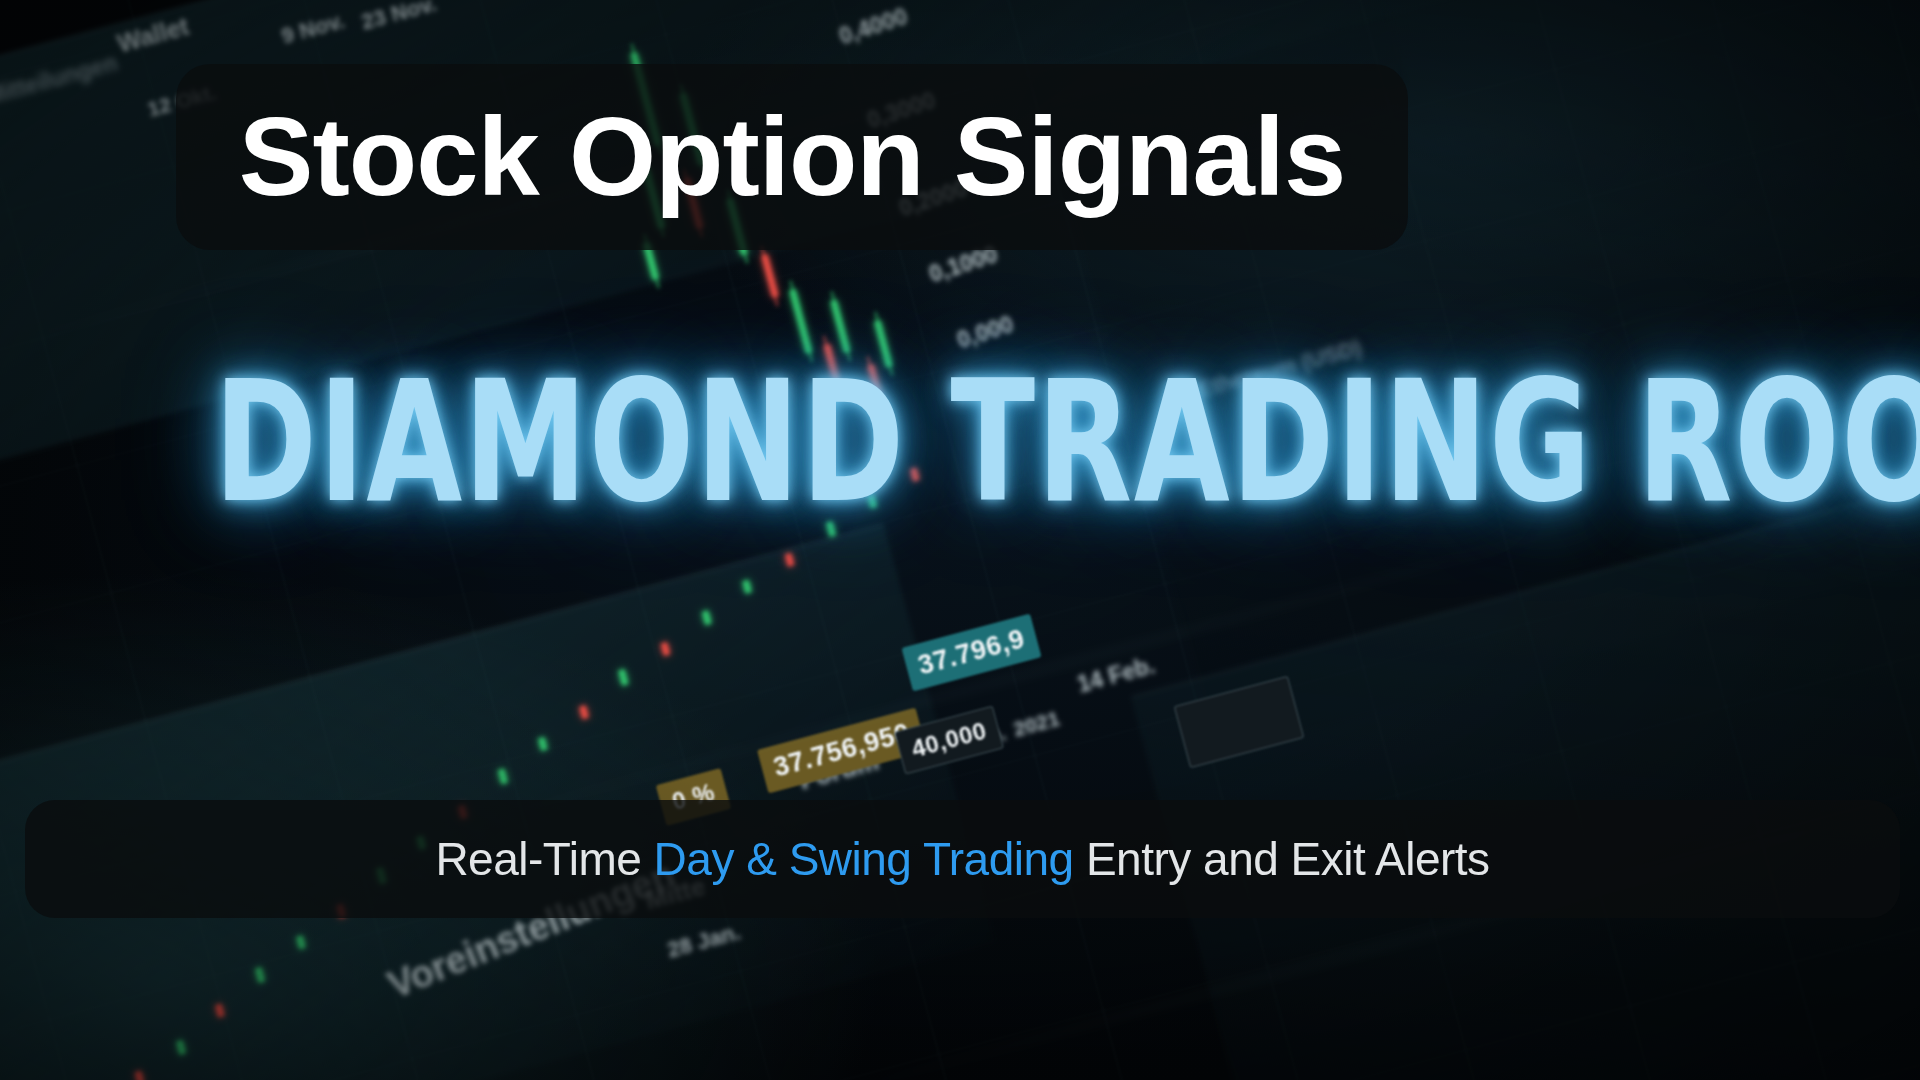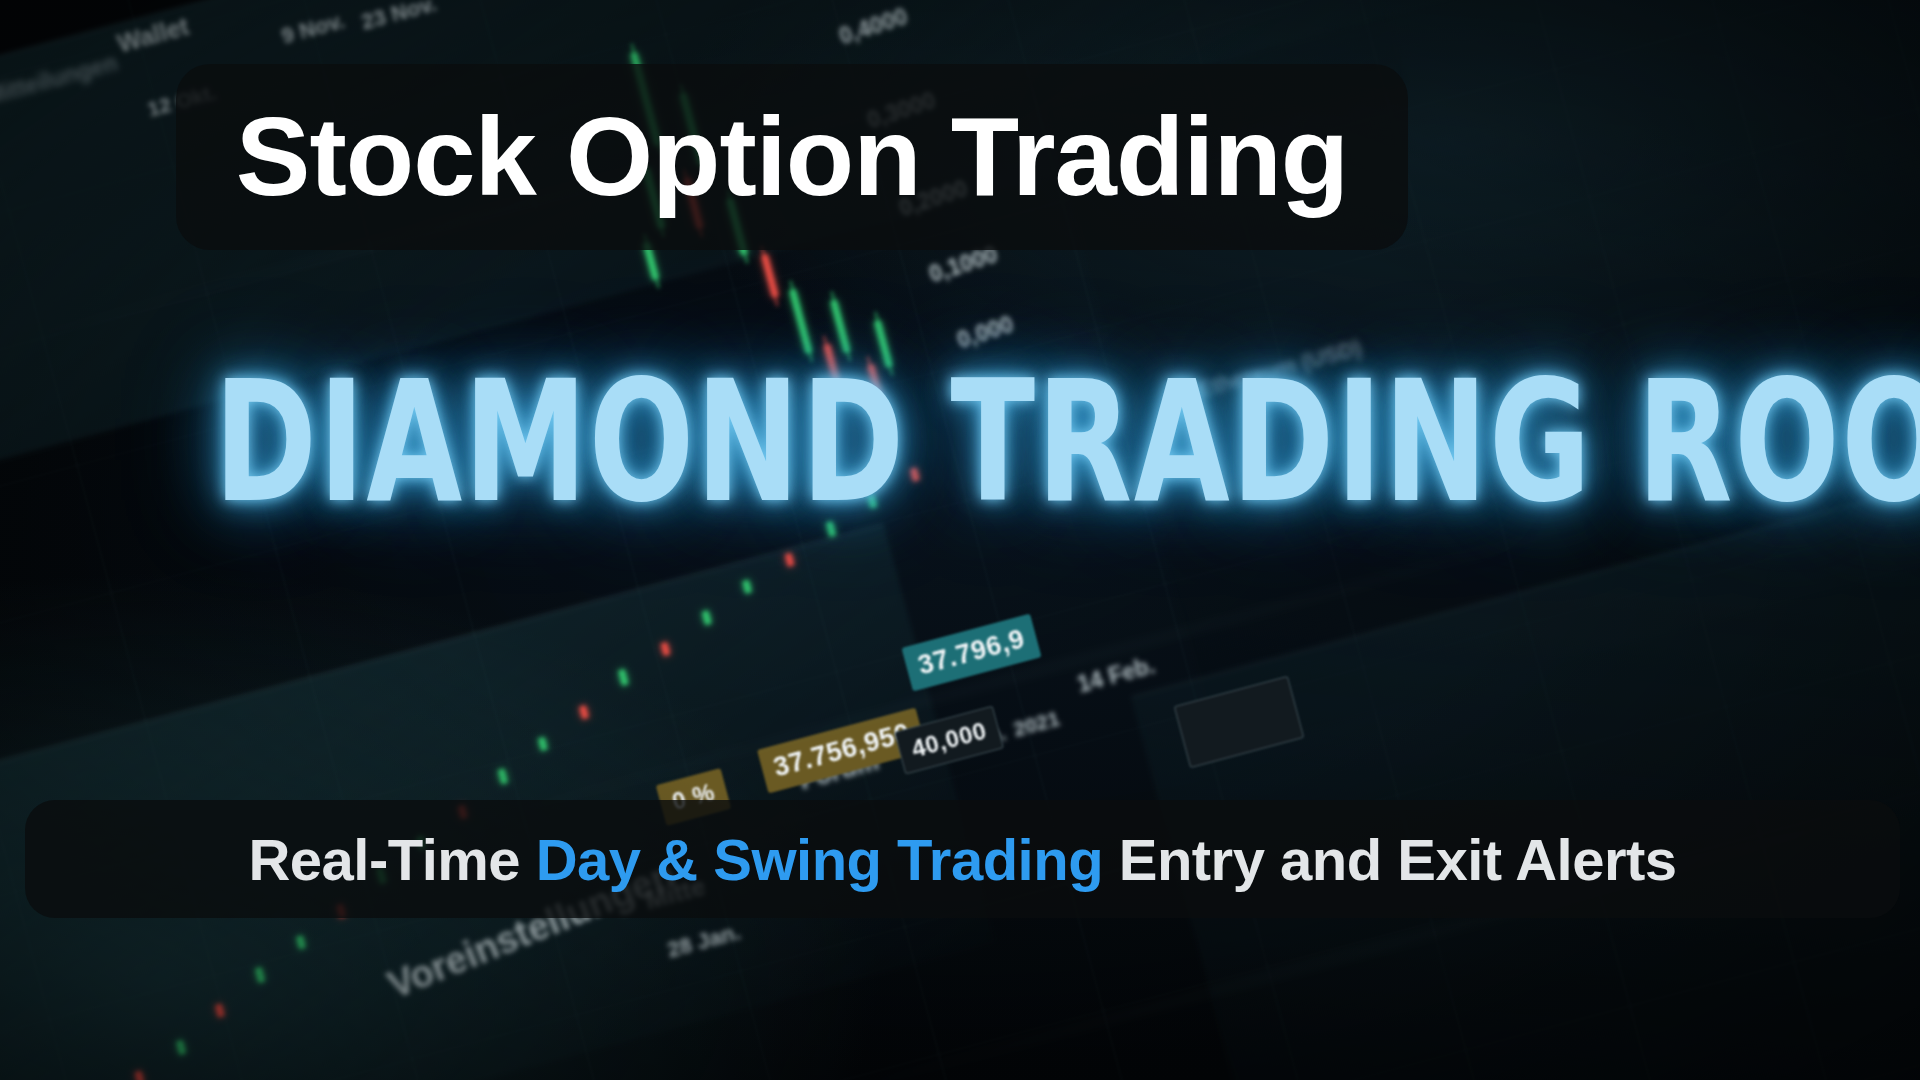--- a/index.html
+++ b/index.html
@@ -75,21 +75,21 @@
     line-height:1;white-space:nowrap;}
 
   #headline{position:absolute;left:0;right:0;top:358px;text-align:center;}
   #headline-text{display:inline-block;font-family:"DejaVu Sans Condensed","Liberation Sans Narrow","Liberation Sans",sans-serif;
     font-size:168px;font-weight:700;line-height:1;color:#a9ddf7;letter-spacing:2px;
     transform:scaleX(.82);transform-origin:center;white-space:nowrap;
     text-shadow:0 0 14px rgba(120,205,245,.95),0 0 34px rgba(60,170,225,.85),
                 0 0 68px rgba(40,150,215,.7),0 0 110px rgba(30,130,200,.45);}
 
   #tagline-band{left:25px;top:800px;width:1875px;height:118px;border-radius:30px;}
-  #tagline-text{font-size:58px;font-weight:700;white-space:nowrap;letter-spacing:-.5px;color:#e3e6e8;}
+  #tagline-text{font-size:46px;font-weight:400;white-space:nowrap;letter-spacing:-.5px;color:#e3e6e8;}
   #tagline-text .hl{color:#2e9bf0;}
 
   #subline{position:absolute;left:0;right:0;top:958px;text-align:center;}
   #subline-text{display:inline-block;font-family:"DejaVu Sans Condensed","Liberation Sans Narrow","Liberation Sans",sans-serif;
     font-size:66px;font-weight:700;line-height:1;color:#a9ddf7;letter-spacing:1px;
     transform:scaleX(.84);transform-origin:center;white-space:nowrap;
     text-shadow:0 0 10px rgba(120,205,245,.95),0 0 26px rgba(60,170,225,.8),0 0 52px rgba(35,145,210,.55);}
 </style>
 </head>
 <body>
@@ -194,21 +194,21 @@
     <div class="tag dark" style="left:1180px;top:690px;font-size:20px;width:92px;height:48px;"></div>
 
     <div class="streak" style="left:-6%;top:18%;width:70%;transform:rotate(-15deg);"></div>
     <div class="streak" style="left:18%;top:62%;width:72%;transform:rotate(-15deg);"></div>
     <div class="streak" style="left:40%;top:88%;width:62%;transform:rotate(-15deg);"></div>
 
     <div class="vig"></div>
   </div>
 
   <div id="title-band" class="band">
-    <div id="title-text">Stock Option Trading</div>
+    <div id="title-text">Stock Option Signals</div>
   </div>
 
   <div id="headline">
     <div id="headline-text">DIAMOND TRADING ROOMS</div>
   </div>
 
   <div id="tagline-band" class="band">
     <div id="tagline-text"><span>Real-Time </span><span class="hl">Day &amp; Swing Trading</span><span> Entry and Exit Alerts</span></div>
   </div>
 

